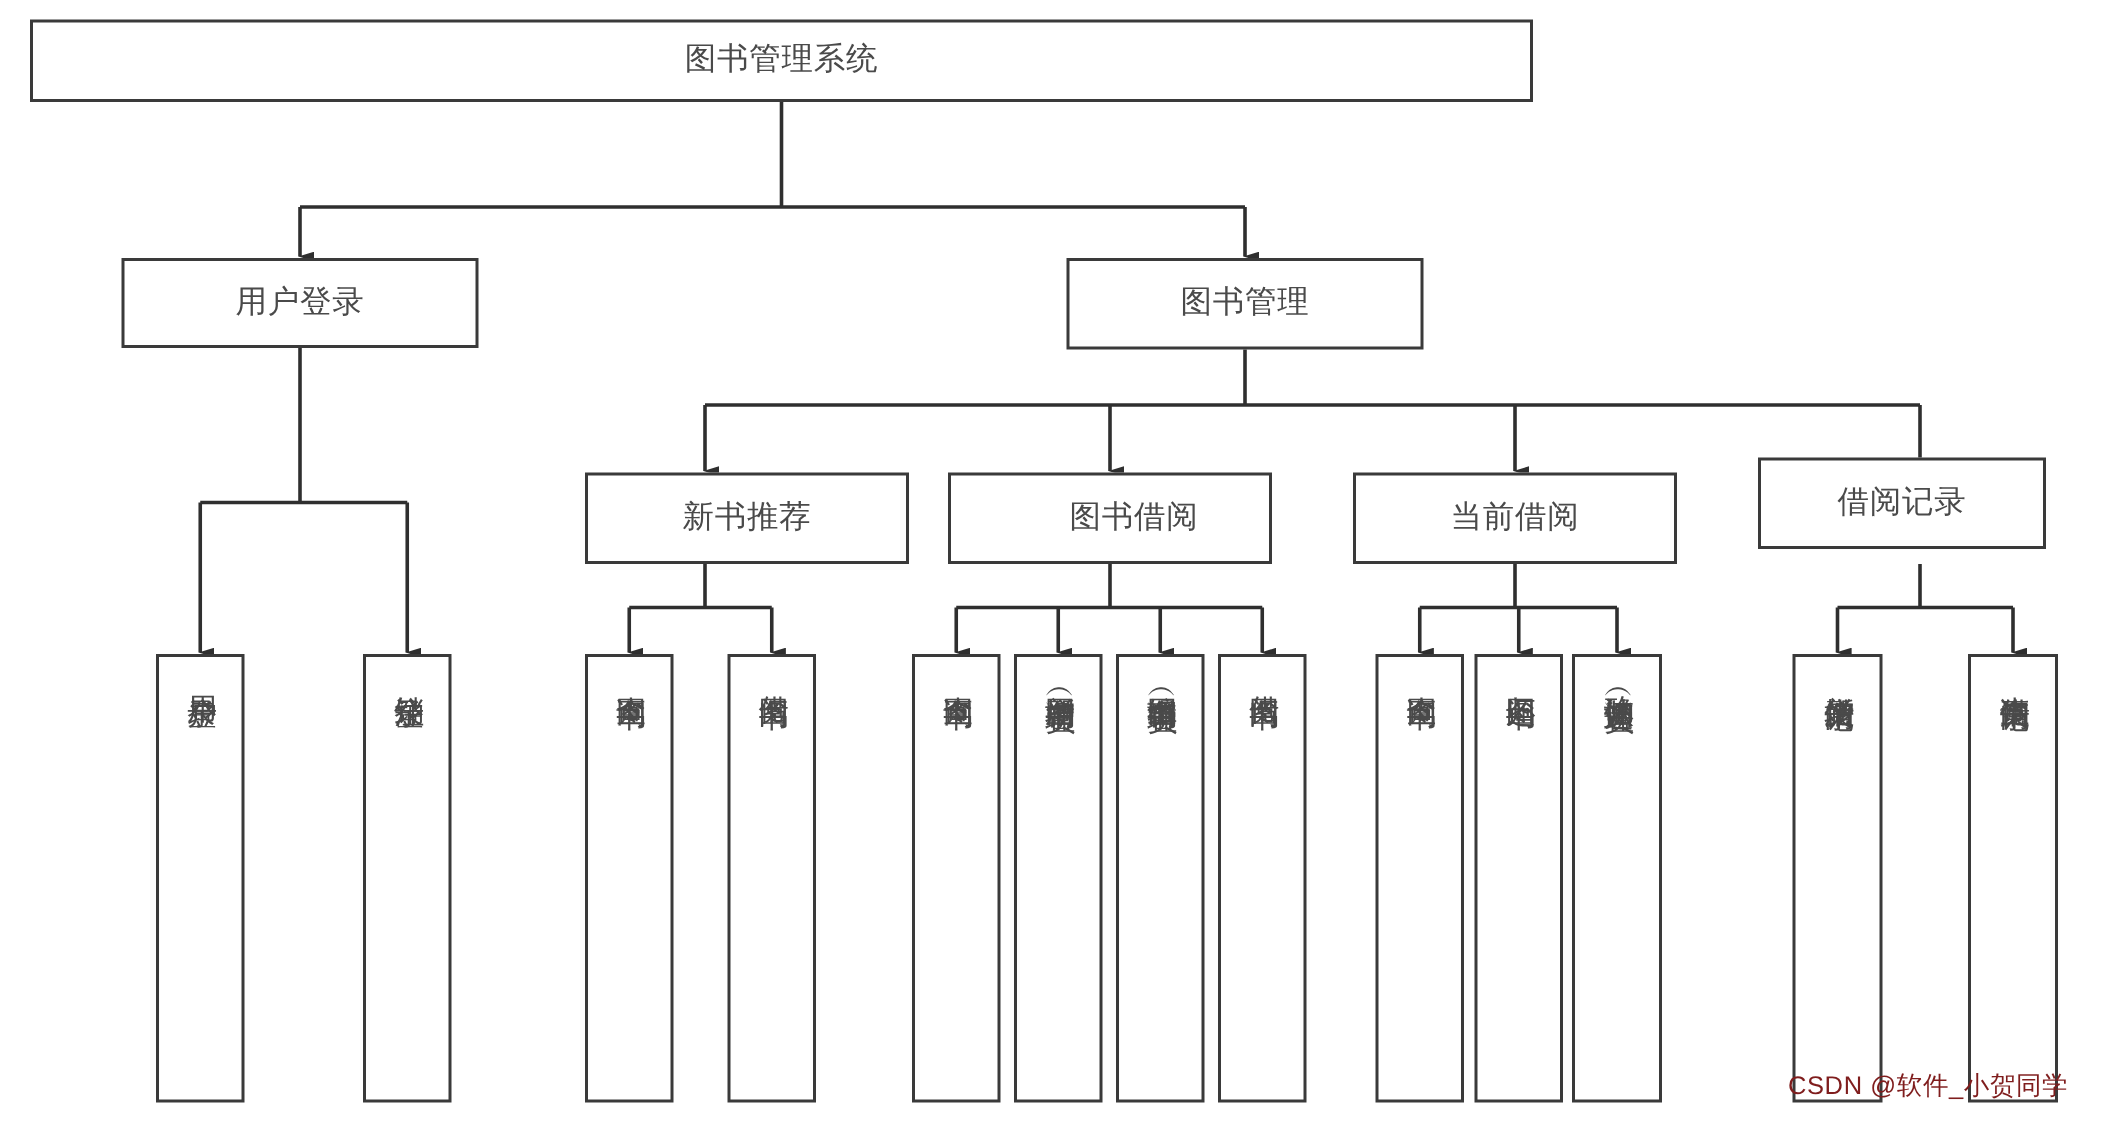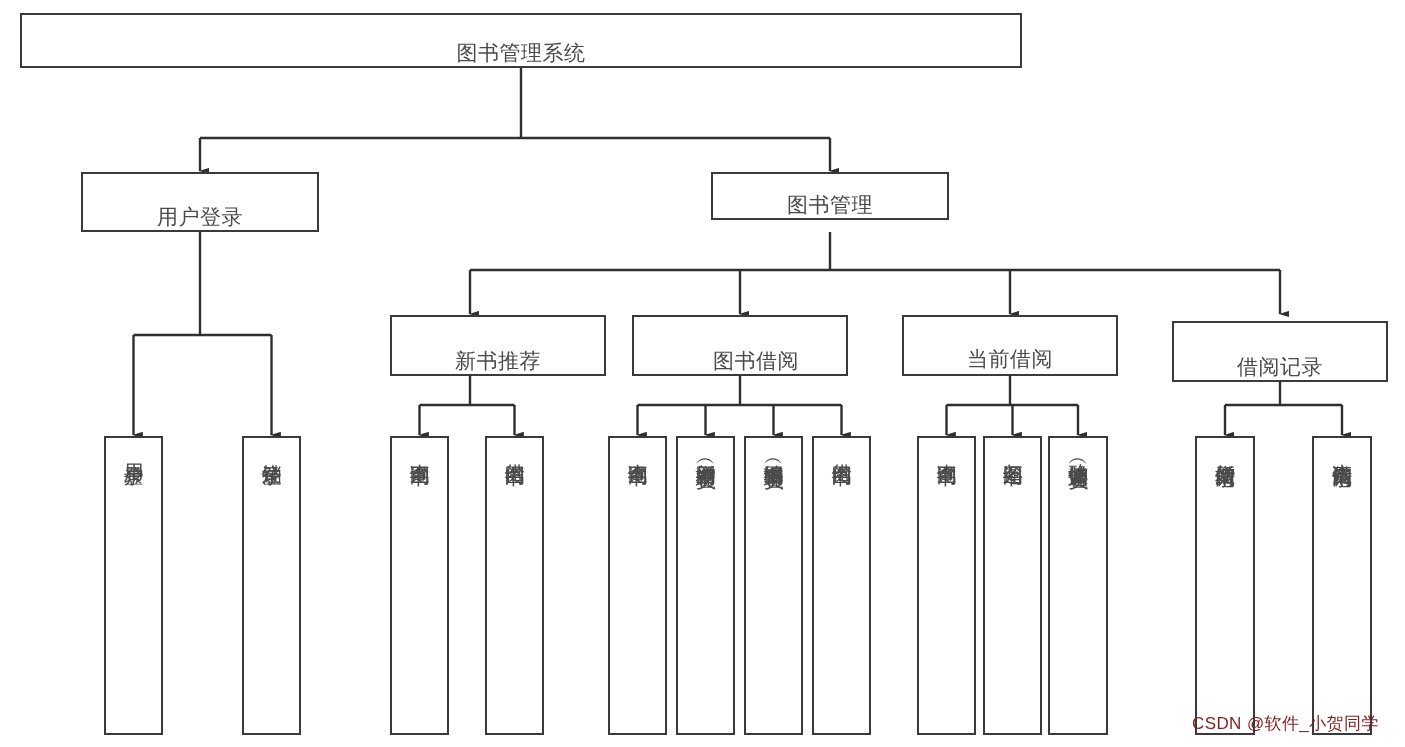--- a/index.html
+++ b/index.html
@@ -26,21 +26,21 @@
     width: 1405px;
     height: 747px;
     pointer-events: none;
   }
   .node-box {
     position: absolute;
     box-sizing: border-box;
     background: #ffffff;
     border: 2px solid #3a3a3a;
     display: flex;
-    align-items: flex-end;
+    align-items: center;
     justify-content: center;
     color: #4a4a4a;
     line-height: 1.18;
   }
   .node-box.horizontal {
     writing-mode: horizontal-tb;
     font-size: 21px;
     letter-spacing: 0.5px;
   }
   .node-box.vertical {
@@ -111,33 +111,33 @@
         <line x1="1342" y1="405" x2="1342" y2="435" stroke="#2f2f2f" stroke-width="2.4" marker-end="url(#arrowhead)"></line>
       </g>
   </svg>
   <div id="node-layer">
       <div class="node-box horizontal" style="left: 20px; top: 13px; width: 1002px; height: 55px;">
         <span class="node-label">图书管理系统</span>
       </div>
       <div class="node-box horizontal" style="left: 81px; top: 172px; width: 238px; height: 60px;">
         <span class="node-label">用户登录</span>
       </div>
-      <div class="node-box horizontal" style="left: 711px; top: 172px; width: 238px; height: 48px;">
+      <div class="node-box horizontal" style="left: 711px; top: 172px; width: 238px; height: 61px;">
         <span class="node-label">图书管理</span>
       </div>
       <div class="node-box horizontal" style="left: 362px; top: 315px; width: 216px; height: 61px; margin-left: 28px;">
         <span class="node-label">新书推荐</span>
       </div>
       <div class="node-box horizontal" style="left: 632px; top: 315px; width: 216px; height: 61px; padding-left: 32px;">
         <span class="node-label">图书借阅</span>
       </div>
-      <div class="node-box horizontal" style="left: 902px; top: 315px; width: 216px; height: 61px; font-family: Liberation Mono, monospace;">
+      <div class="node-box horizontal" style="left: 902px; top: 315px; width: 216px; height: 61px;">
         <span class="node-label">当前借阅</span>
       </div>
-      <div class="node-box horizontal" style="left: 1172px; top: 321px; width: 216px; height: 61px;">
+      <div class="node-box horizontal" style="left: 1172px; top: 305px; width: 192px; height: 61px;">
         <span class="node-label">借阅记录</span>
       </div>
       <div class="node-box vertical" style="left: 104px; top: 436px; width: 59px; height: 299px;">
         <span class="node-label">用户登录</span>
       </div>
       <div class="node-box vertical" style="left: 242px; top: 436px; width: 59px; height: 299px;">
         <span class="node-label">注销登录</span>
       </div>
       <div class="node-box vertical" style="left: 390px; top: 436px; width: 59px; height: 299px;">
         <span class="node-label">查询图书</span>

